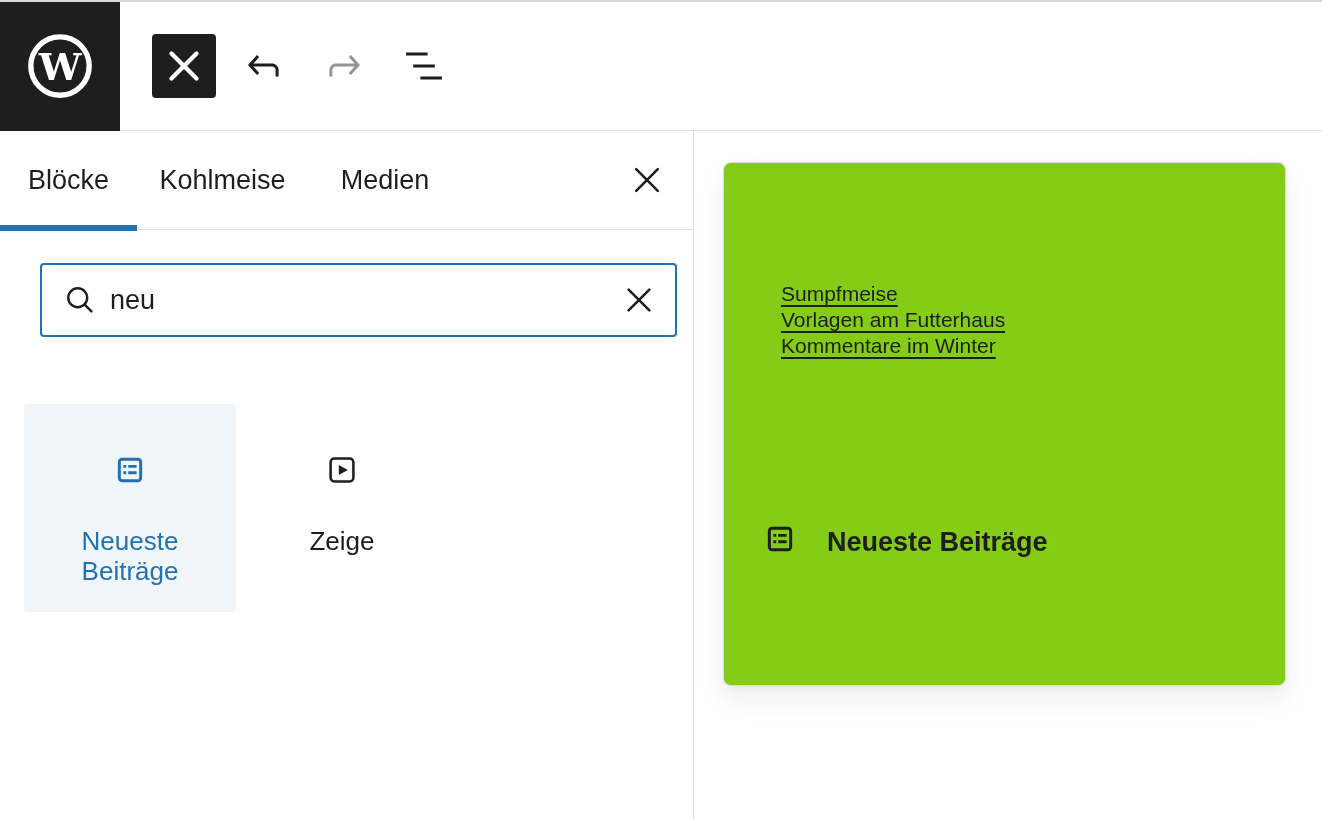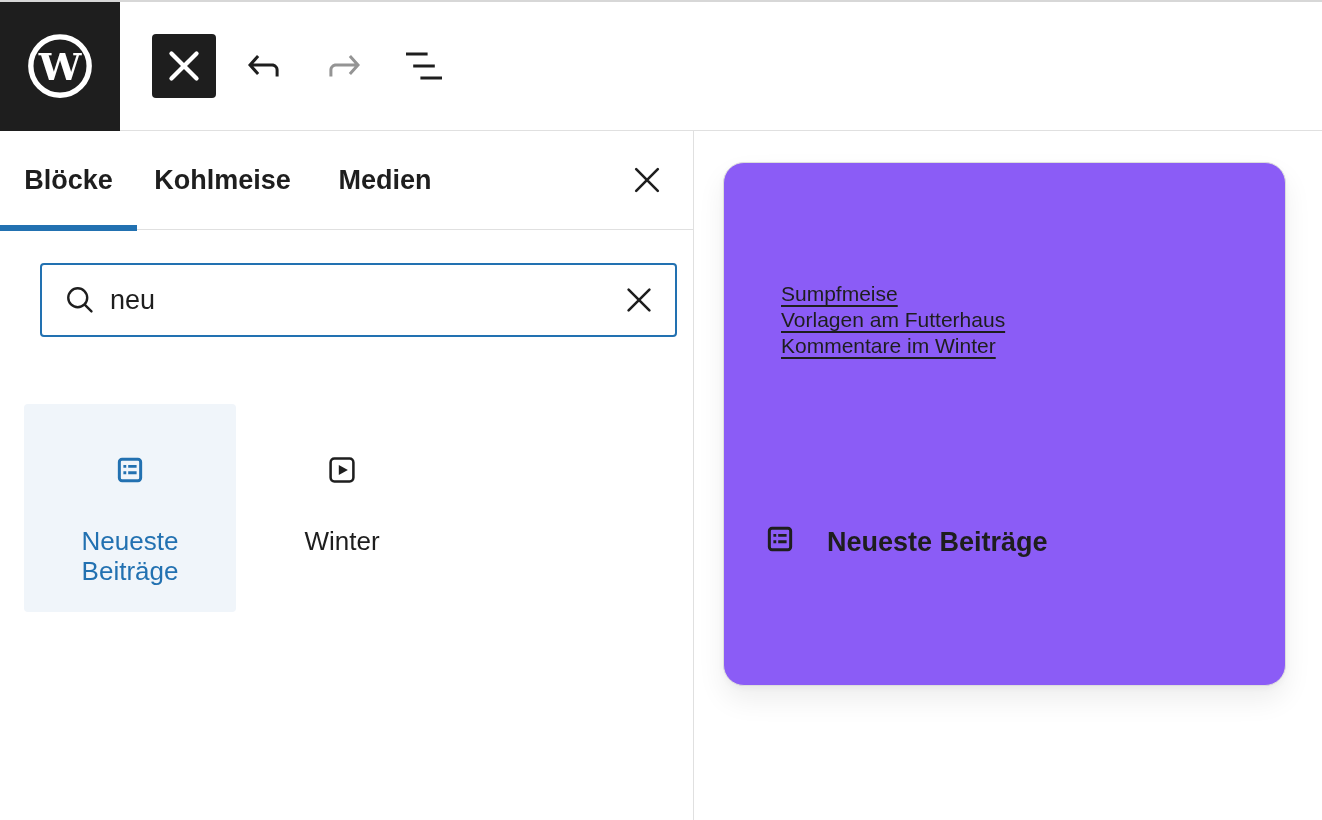--- a/index.html
+++ b/index.html
@@ -21,21 +21,21 @@
             display:flex; align-items:center; justify-content:center; border-radius:4px; cursor:pointer; padding:0; }
   .inserter-toggle { left:152px; background:#1e1e1e; color:#fff; }
   .undo-btn { left:232px; color:#1e1e1e; }
   .redo-btn { left:312px; color:#949494; }
   .listview-btn { left:392px; color:#1e1e1e; }
 
   
   .left-panel { position:absolute; top:131px; left:0; width:694px; height:689px; background:#fff;
                 border-right:1.5px solid #e0e0e0; }
   .tabs-row { position:relative; height:99px; border-bottom:1.5px solid #e0e0e0; display:flex; }
-  .tab { height:100%; background:none; border:none; cursor:pointer; font-size:27px; font-weight:700;
+  .tab { height:100%; background:none; border:none; cursor:pointer; font-size:27px; font-weight:400;
          color:#1e1e1e; display:flex; align-items:center; justify-content:center; position:relative; }
   .tab.w1 { width:137px; } .tab.w2 { width:171px; } .tab.w3 { width:154px; }
   .tab.active::after { content:""; position:absolute; left:0; right:0; bottom:-1.5px; height:6px; background:#2271b1; }
   .icon-btn { background:none; border:none; cursor:pointer; display:flex; align-items:center; justify-content:center; padding:0; color:#1e1e1e; }
   .tabs-close { position:absolute; right:22px; top:25px; width:48px; height:48px; }
 
   .search-box { position:absolute; left:40px; top:132px; width:637px; height:74px; background:#fff;
                 border:2.5px solid #2271b1; border-radius:4px; display:flex; align-items:center; }
   .search-box .mag { margin-left:22px; flex:none; display:flex; color:#1e1e1e; }
   .search-input { flex:1; height:100%; border:none; outline:none; background:transparent;
@@ -45,22 +45,22 @@
   .blocks-grid { position:absolute; left:24px; top:273px; width:636px; display:grid;
                  grid-template-columns:repeat(3,212px); grid-auto-rows:208px; }
   .block-item { position:relative; border:none; background:none; border-radius:4px; cursor:pointer; color:#1e1e1e; }
   .block-item.selected { background:#f0f5fa; color:#2271b1; }
   .bicon { position:absolute; top:44px; left:0; right:0; height:44px; display:flex; align-items:center; justify-content:center; }
   .blabel { position:absolute; top:122px; left:20px; right:20px; text-align:center;
             font-size:26px; line-height:30px; color:inherit; }
 
   
   .right-panel { position:absolute; top:131px; left:695px; width:627px; height:689px; background:#fff; }
-  .preview-card { position:absolute; left:28px; top:31px; width:563px; height:524px; background:#8b5cf6;
-                  border:1.5px solid #dddddd; border-radius:21px;
+  .preview-card { position:absolute; left:28px; top:31px; width:563px; height:524px; background:#84cc16;
+                  border:1.5px solid #dddddd; border-radius:8px;
                   box-shadow:0 14px 28px rgba(0,0,0,.07), 0 2px 6px rgba(0,0,0,.04); }
   .preview-links { position:absolute; left:57px; top:118px; display:flex; flex-direction:column;
                    font-size:21px; line-height:26px; }
   .preview-links .plink { color:#1e1e1e; text-decoration:underline; text-underline-offset:4px; text-decoration-thickness:1.5px; }
   .card-info-icon { position:absolute; left:38px; top:358px; color:#1e1e1e; display:flex; }
   .card-title { position:absolute; left:103px; top:364px; font-size:27px; font-weight:600; color:#1e1e1e; }
   .card-desc { position:absolute; left:103px; top:406px; width:455px; font-size:27px; line-height:37px; color:#1e1e1e; }
 </style>
 </head>
 <body>
@@ -149,21 +149,21 @@
       <span class="blabel">Neueste Beiträge</span>
     </button>
 
     <button class="block-item">
       <span class="bicon">
         <svg width="38" height="38" viewBox="0 0 24 24">
           <rect x="4.8" y="4.8" width="14.4" height="14.4" rx="2.4" fill="none" stroke="currentColor" stroke-width="1.6"></rect>
           <path fill="currentColor" d="M10 15.2V8.8l5.7 3.2z"></path>
         </svg>
       </span>
-      <span class="blabel">Winter</span>
+      <span class="blabel">Zeige</span>
     </button>
 
 
   </div>
 </aside>
 
 <main class="right-panel">
   <div class="preview-card">
 
     <div class="preview-links">

